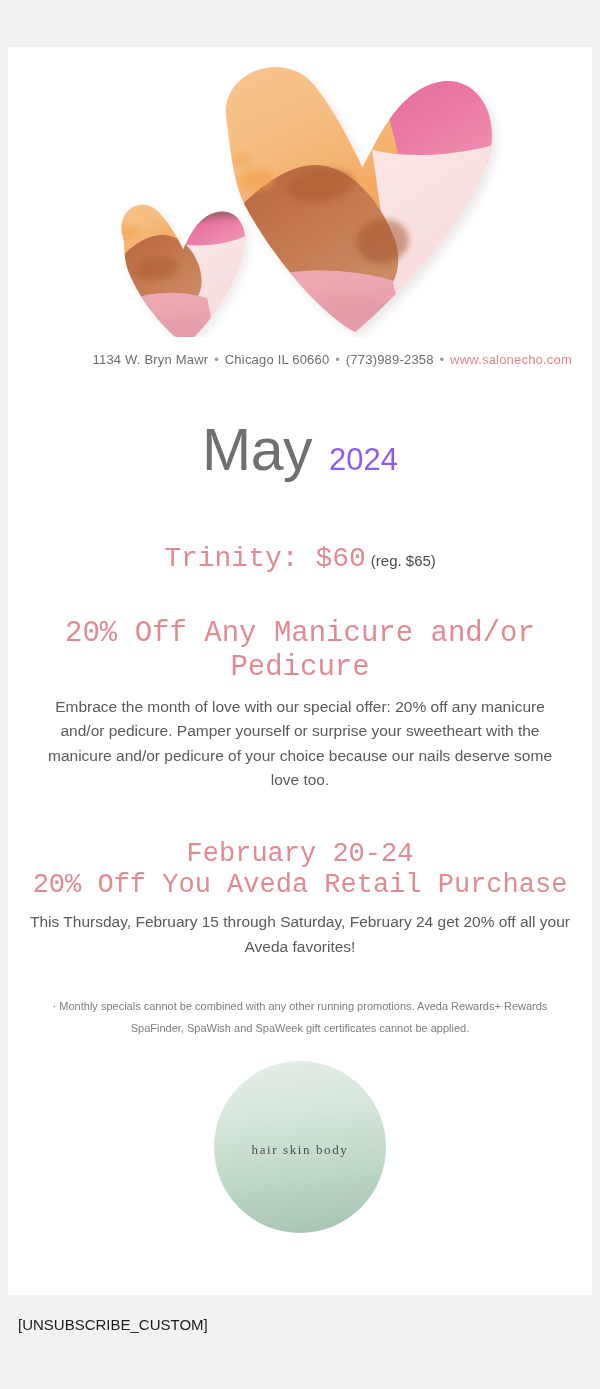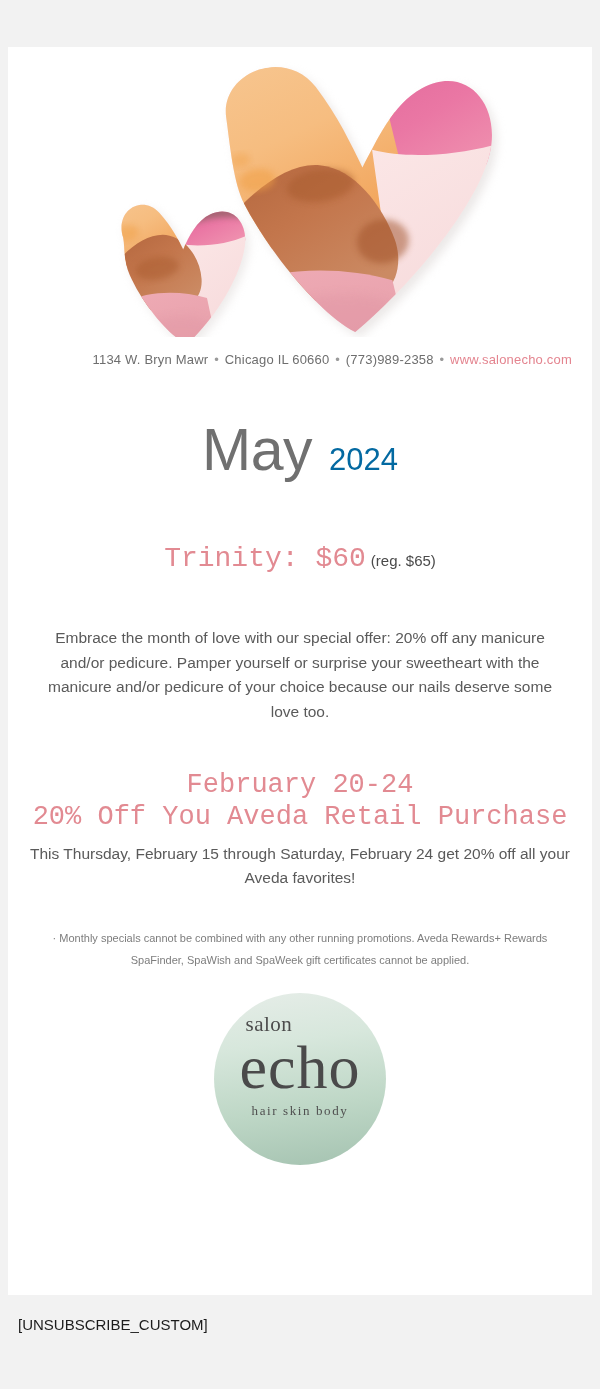--- a/index.html
+++ b/index.html
@@ -68,21 +68,21 @@
   }
   .month-name {
     font-size: 59px;
     color: #707070;
     font-weight: normal;
     letter-spacing: -0.5px;
     line-height: 1;
   }
   .month-year {
     font-size: 31px;
-    color: #0369a1;
+    color: #8b5cf6;
     letter-spacing: 0;
     margin-left: 17px;
   }
 
   
   .promo {
     padding: 0 18px;
     text-align: center;
   }
   .promo-1 { padding-top: 62px; }
@@ -343,38 +343,35 @@
     <span class="month-name">May</span><span class="month-year">2024</span>
   </div>
 
   <div class="promo promo-1">
     <div>
       <span class="promo-head h-trinity">Trinity: $60</span><span class="reg-price">(reg. $65)</span>
     </div>
   </div>
 
   <div class="promo promo-2">
+    <div class="promo-head h-mani">20% Off Any Manicure and/or Pedicure</div>
     <p class="promo-body">Embrace the month of love with our special offer: 20% off any manicure and/or pedicure. Pamper yourself or surprise your sweetheart with the manicure and/or pedicure of your choice because our nails deserve some love too.</p>
   </div>
 
   <div class="promo promo-3">
     <div class="promo-head h-aveda">February 20-24</div>
     <div class="promo-head h-aveda">20% Off You Aveda Retail Purchase</div>
     <p class="promo-body">This Thursday, February 15 through Saturday, February 24 get 20% off all your Aveda favorites!</p>
   </div>
 
   <div class="disclaimer">· Monthly specials cannot be combined with any other running promotions. Aveda Rewards+ Rewards SpaFinder, SpaWish and SpaWeek gift certificates cannot be applied.</div>
 
   <div class="logo-wrap">
     <div class="logo-badge">
       <div class="logo-inner">
-        <span class="logo-echo-row">
-          <span class="logo-salon">salon</span>
-          <span class="logo-echo">echo</span>
-        </span>
         <span class="logo-tag">hair skin body</span>
       </div>
     </div>
   </div>
 
 </div>
 
 <div class="unsub">[UNSUBSCRIBE_CUSTOM]</div>
 
 </body></html>

